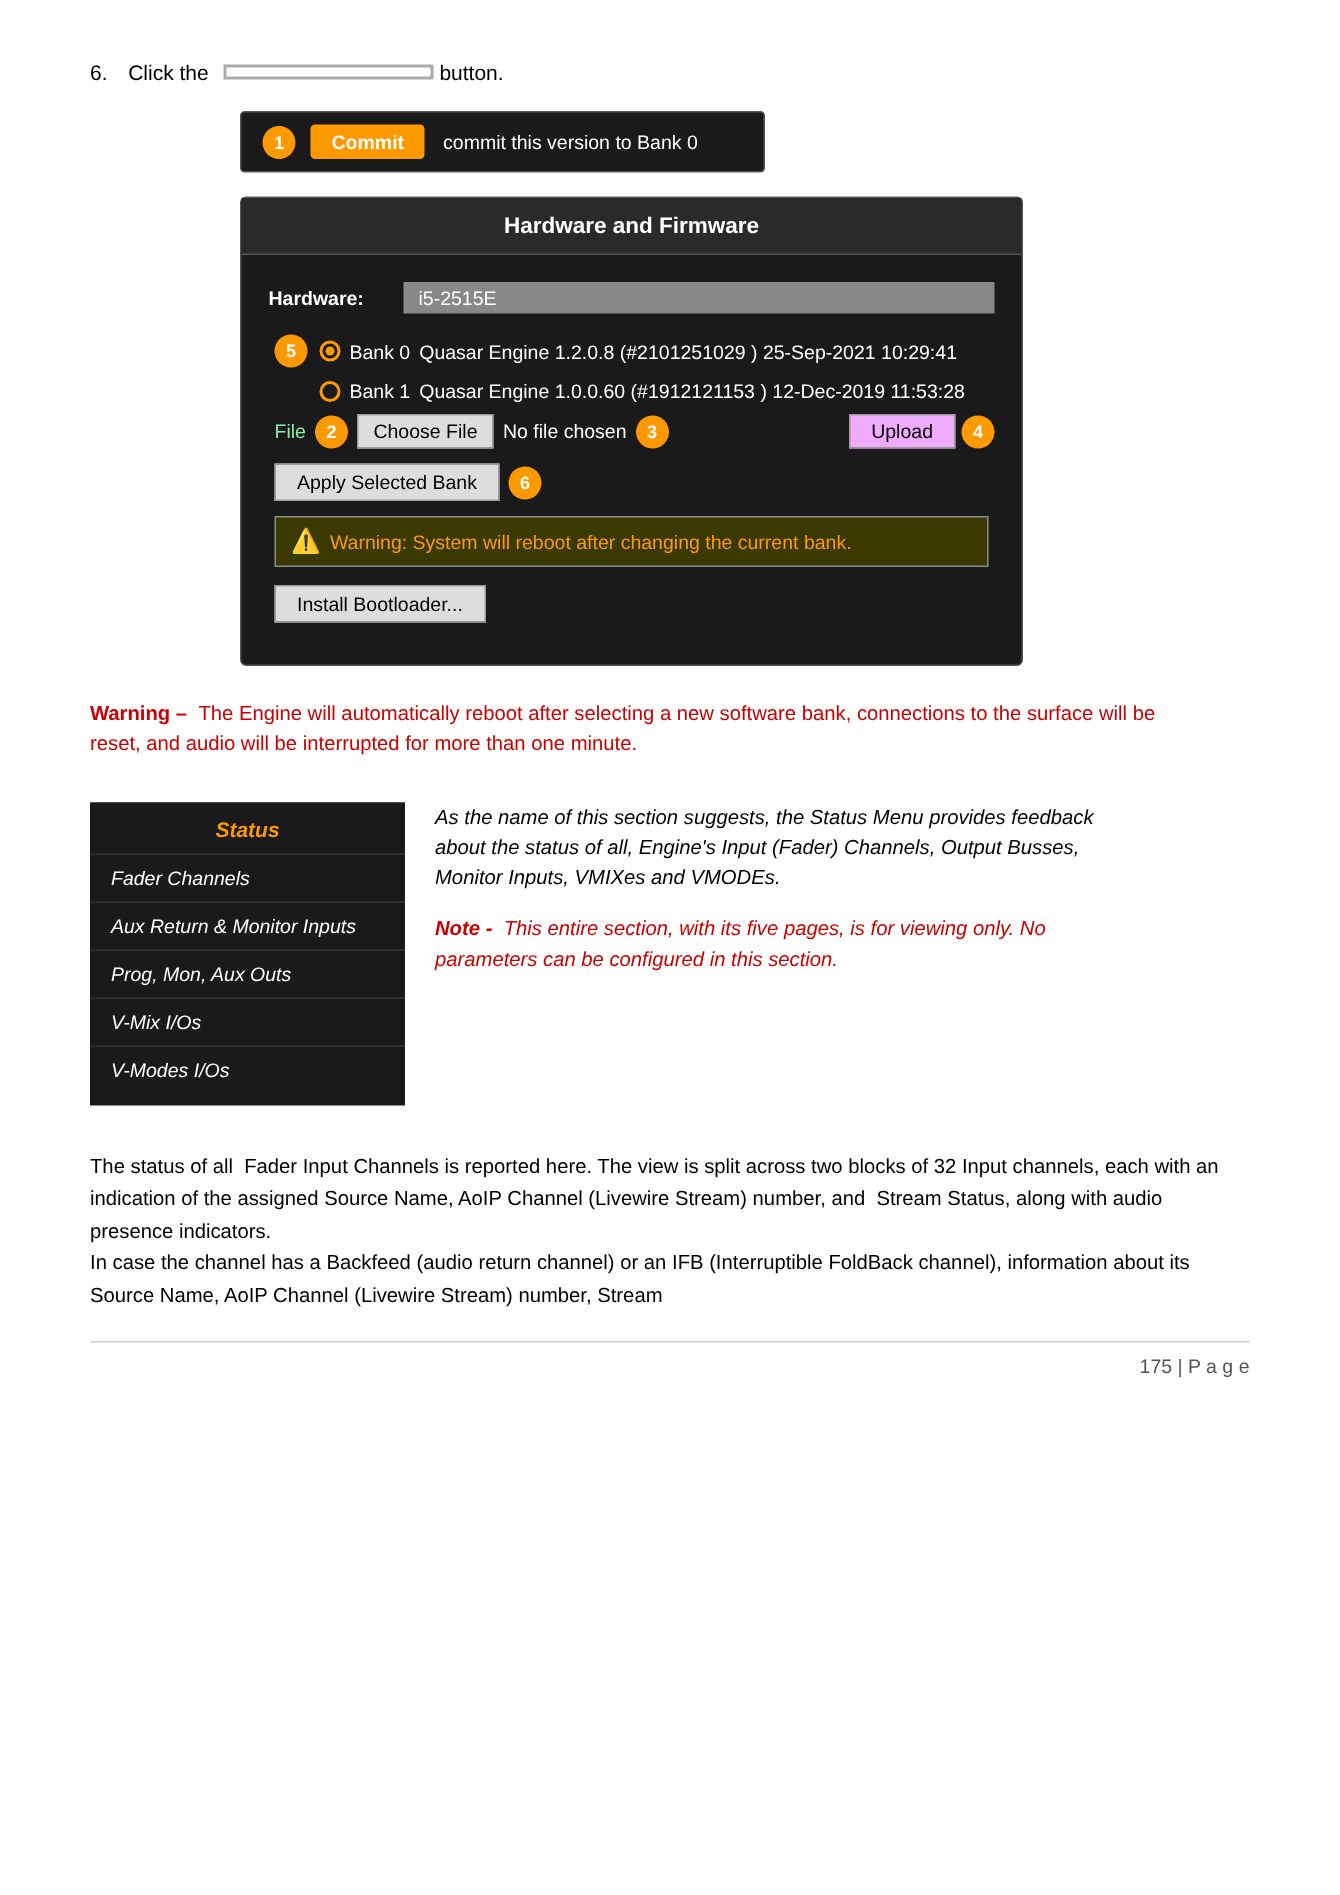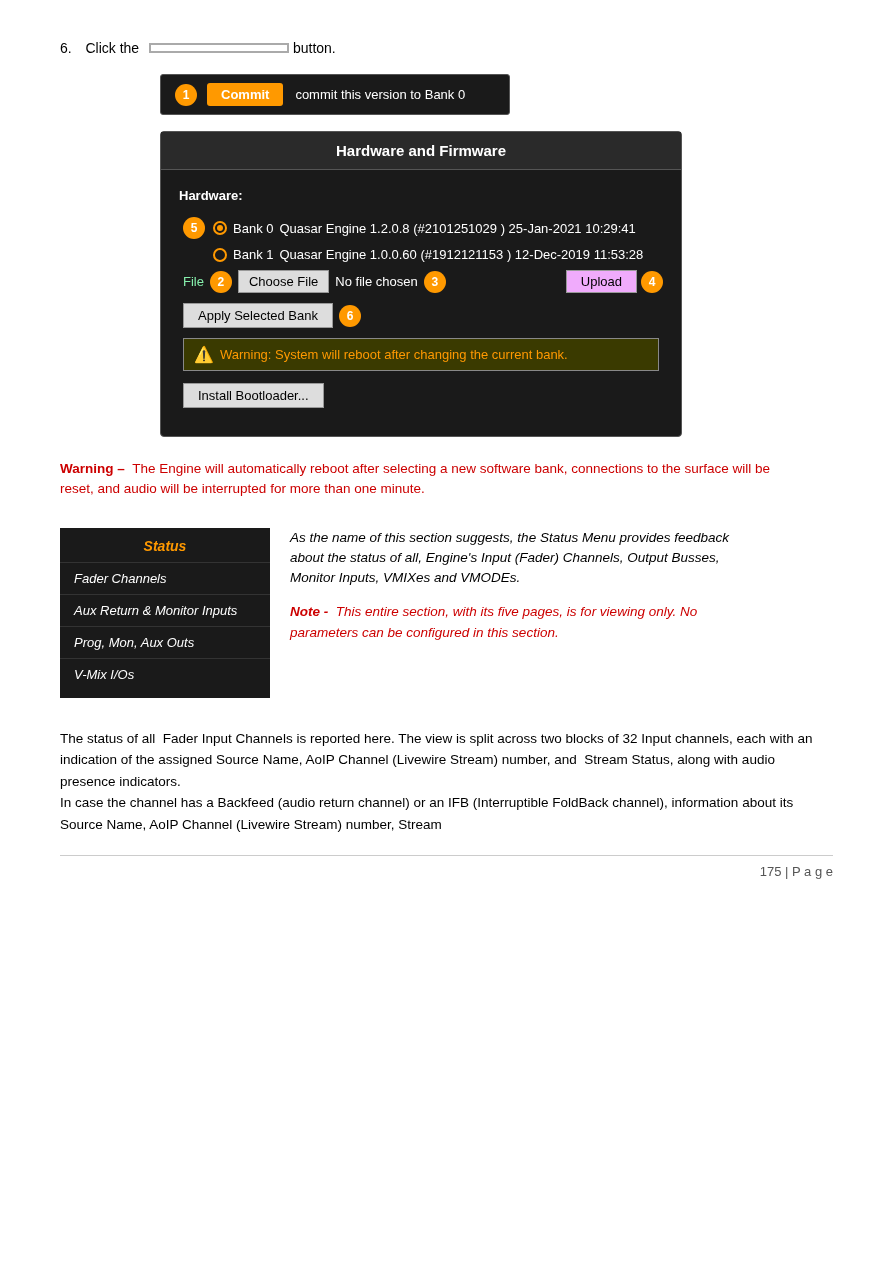--- a/index.html
+++ b/index.html
@@ -387,27 +387,28 @@
     <button class="commit-btn-img">Commit</button>
     <span class="commit-desc">commit this version to Bank 0</span>
   </div>
 
   <div class="firmware-panel">
     <div class="firmware-panel-header">Hardware and Firmware</div>
     <div class="firmware-body">
 
       <div class="hardware-row">
         <span class="hw-label">Hardware:</span>
+        <span class="hw-value">i5-2515E</span>
       </div>
 
       <div class="bank-row">
         <span class="badge">5</span>
         <span class="radio-dot filled"></span>
         <span style="margin-right:6px;">Bank 0</span>
-        <span>Quasar Engine 1.2.0.8 (#2101251029 )  25-Jan-2021  10:29:41</span>
+        <span>Quasar Engine 1.2.0.8 (#2101251029 )  25-Sep-2021  10:29:41</span>
       </div>
 
       <div class="bank-row">
         <span style="width:30px; display:inline-block;"></span>
         <span class="radio-dot"></span>
         <span style="margin-right:6px;">Bank 1</span>
         <span>Quasar Engine 1.0.0.60 (#1912121153 )  12-Dec-2019  11:53:28</span>
       </div>
 
       <div class="file-row">
@@ -442,20 +443,21 @@
     &nbsp;<span>The Engine will automatically reboot after selecting a new software bank, connections to the surface will be reset, and audio will be interrupted for more than one minute.</span>
   </div>
 
   <div class="status-section">
     <div class="status-menu">
       <div class="status-menu-title">Status</div>
       <div class="status-menu-item">Fader Channels</div>
       <div class="status-menu-item">Aux Return &amp; Monitor Inputs</div>
       <div class="status-menu-item">Prog, Mon, Aux Outs</div>
       <div class="status-menu-item">V-Mix I/Os</div>
+      <div class="status-menu-item">V-Modes I/Os</div>
     </div>
     <div class="status-desc">
       <span>As the name of this section suggests, the Status Menu provides feedback about the status of all, Engine's Input (Fader) Channels, Output Busses, Monitor Inputs, VMIXes and VMODEs.</span>
       <div class="note-line">
         <span class="note-label">Note -</span>
         &nbsp;<span>This entire section, with its five pages, is for viewing only. No parameters can be configured in this section.</span>
       </div>
     </div>
   </div>
 

